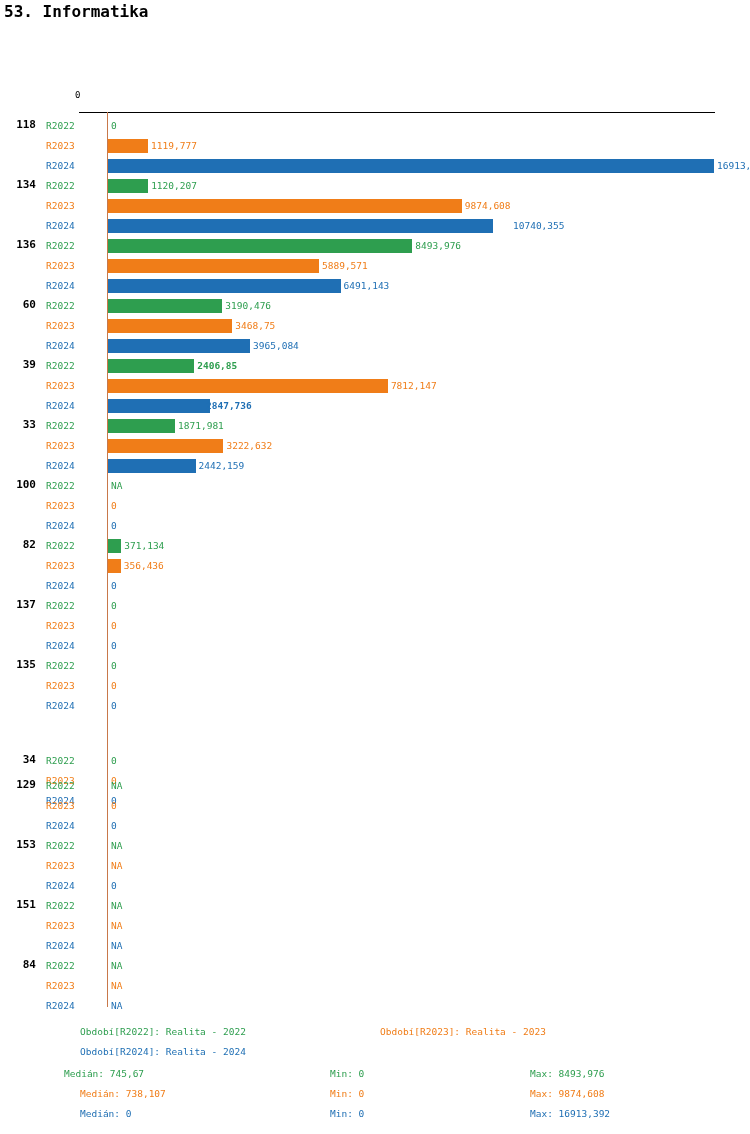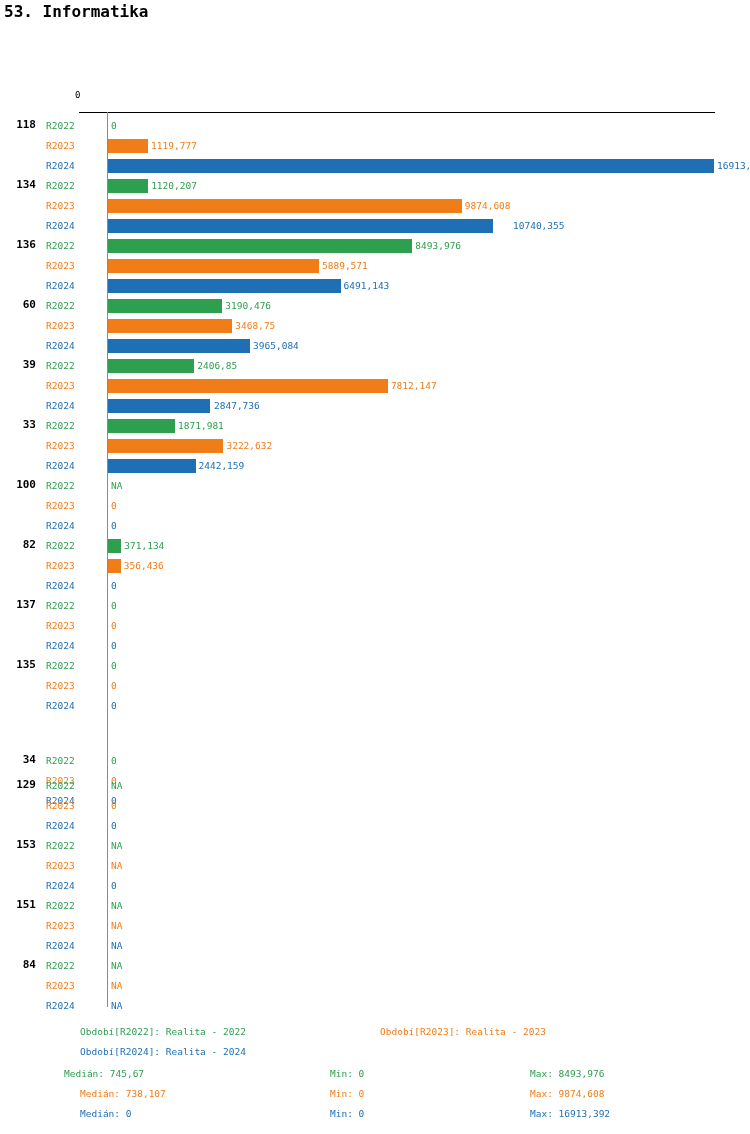--- a/index.html
+++ b/index.html
@@ -218,31 +218,31 @@
             <div class="row-label" style="top: 4px; color: rgb(31, 111, 180);">R2024</div>
             <div class="bar" style="width: 142.067px; background: rgb(31, 111, 180);"></div>
             <div class="val" style="left: 253.067px; color: rgb(31, 111, 180);">3965,084</div>
           </div>
         </div>
         <div class="group" style="top: 266px; height: 60px;">
           <div class="group-label" style="top: 2px;">39</div>
           <div class="row" style="top: 0px;">
             <div class="row-label" style="top: 4px; color: rgb(46, 158, 79);">R2022</div>
             <div class="bar" style="width: 86.2365px; background: rgb(46, 158, 79);"></div>
-            <div class="val" style="left: 197.236px; color: rgb(46, 158, 79);">2406,85</div>
+            <div class="val" style="left: 197.236px; color: rgb(46, 158, 79); font-weight: bold;">2406,85</div>
           </div>
           <div class="row" style="top: 20px;">
             <div class="row-label" style="top: 4px; color: rgb(240, 125, 24);">R2023</div>
             <div class="bar" style="width: 279.906px; background: rgb(240, 125, 24);"></div>
             <div class="val" style="left: 390.906px; color: rgb(240, 125, 24);">7812,147</div>
           </div>
           <div class="row" style="top: 40px;">
             <div class="row-label" style="top: 4px; color: rgb(31, 111, 180);">R2024</div>
             <div class="bar" style="width: 102.033px; background: rgb(31, 111, 180);"></div>
-            <div class="val" style="left: 214px; color: rgb(31, 111, 180);">2847,736</div>
+            <div class="val" style="left: 206px; color: rgb(31, 111, 180); font-weight: bold;">2847,736</div>
           </div>
         </div>
         <div class="group" style="top: 326px; height: 60px;">
           <div class="group-label" style="top: 2px;">33</div>
           <div class="row" style="top: 0px;">
             <div class="row-label" style="top: 4px; color: rgb(46, 158, 79);">R2022</div>
             <div class="bar" style="width: 67.0723px; background: rgb(46, 158, 79);"></div>
             <div class="val" style="left: 178.072px; color: rgb(46, 158, 79);">1871,981</div>
           </div>
           <div class="row" style="top: 20px;">

